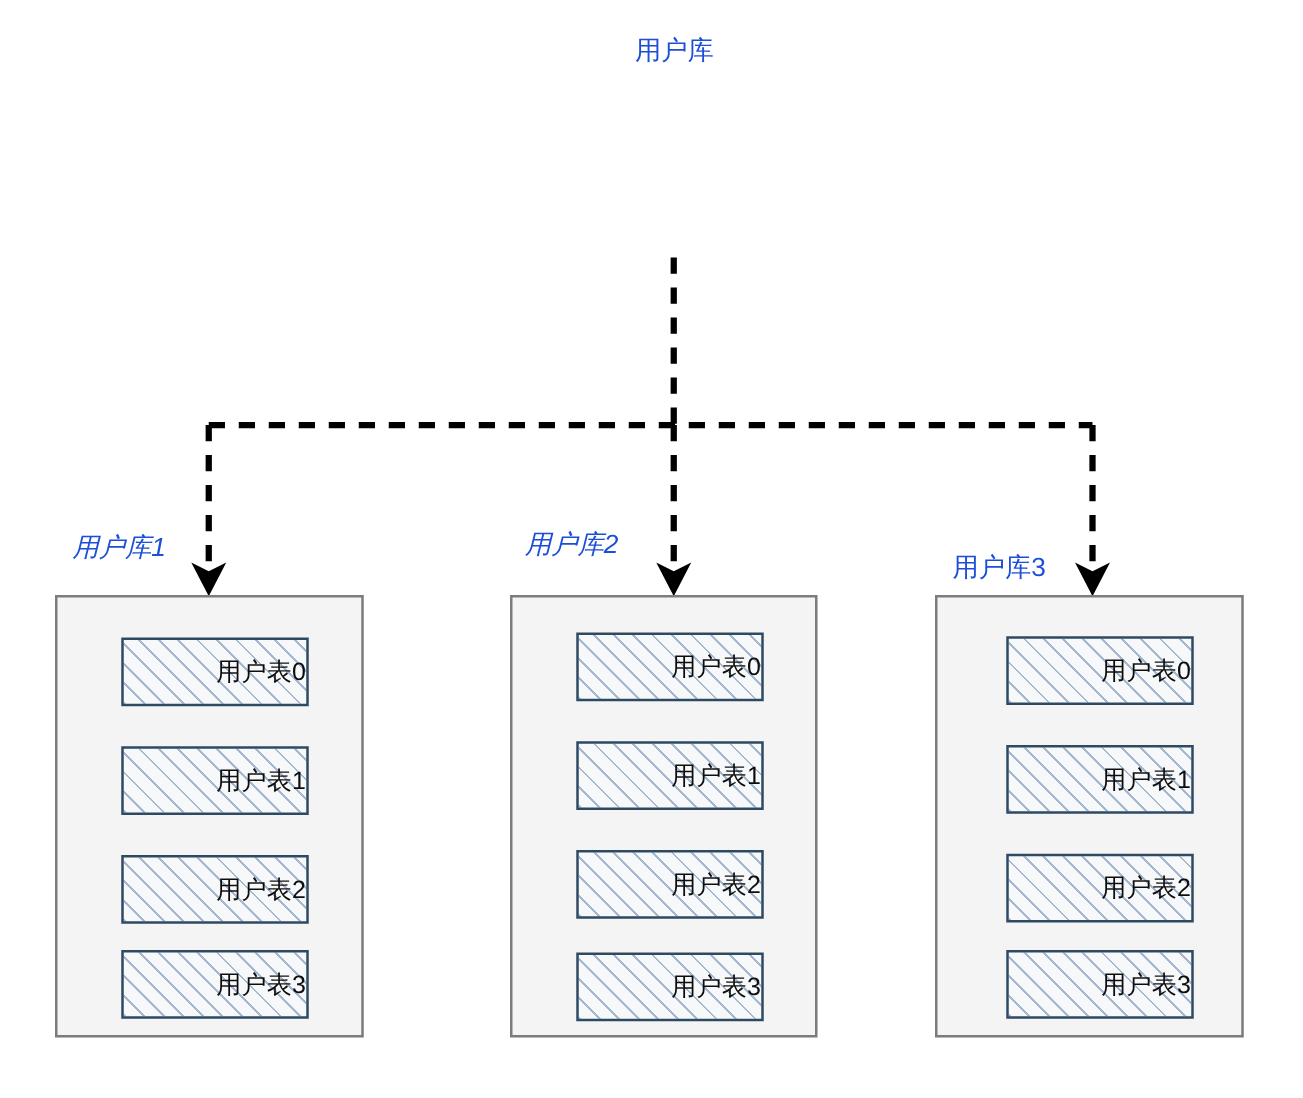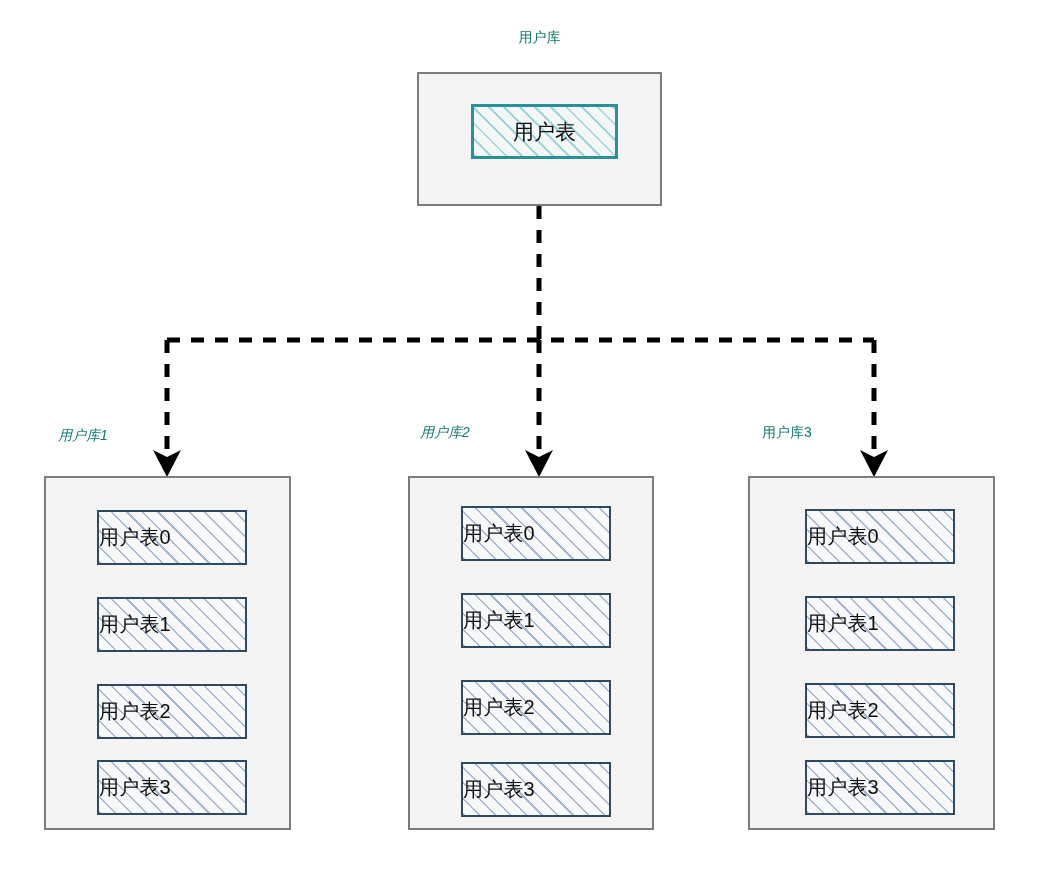--- a/index.html
+++ b/index.html
@@ -22,22 +22,22 @@
   .db-container {
     position: absolute;
     background: #f4f4f4;
     border: 2px solid #7c7c7c;
     box-sizing: border-box;
   }
 
   
   .db-caption {
     position: absolute;
-    font-size: 14px;
-    color: #0f766e;
+    font-size: 21px;
+    color: #1d4ed8;
     white-space: nowrap;
     line-height: 1;
   }
   .db-caption.centered {
     text-align: center;
   }
 
   
   .tbl {
     position: absolute;
@@ -46,21 +46,21 @@
     background-color: #f7f8f9;
     background-image: repeating-linear-gradient(
       45deg,
       rgba(160,180,204,0.95) 0px,
       rgba(160,180,204,0.95) 1.6px,
       rgba(0,0,0,0) 1.6px,
       rgba(0,0,0,0) 11px
     );
     display: flex;
     align-items: center;
-    justify-content: flex-start;
+    justify-content: flex-end;
     font-size: 20px;
     color: #0d0d0d;
   }
   .tbl .tbl-label {
     position: relative;
     z-index: 2;
     letter-spacing: 0.2px;
   }
 
   
@@ -109,25 +109,20 @@
 
     <path d="M539,340 L539,458" fill="none" stroke="#000000" stroke-width="5" stroke-dasharray="13,11" stroke-linecap="butt"></path>
     <polygon points="539,477 525,450 539,457 553,450" fill="#000000"></polygon>
 
     <path d="M874,340 L874,458" fill="none" stroke="#000000" stroke-width="5" stroke-dasharray="13,11" stroke-linecap="butt"></path>
     <polygon points="874,477 860,450 874,457 888,450" fill="#000000"></polygon>
   </svg>
 
   <div class="db-caption centered" style="left:417px; top:30px; width:245px;">用户库</div>
 
-  <div class="db-container" style="left:417px; top:72px; width:245px; height:134px;">
-    <div class="tbl-root" style="left:52px; top:30px; width:147px; height:55px;">
-      <span class="tbl-label">用户表</span>
-    </div>
-  </div>
 
   <div class="db-caption" style="left:58px; top:428px;font-style:italic;">用户库1</div>
 
   <div class="db-container" style="left:44px; top:476px; width:247px; height:354px;">
     <div class="tbl" style="left:51px; top:32px; width:150px; height:55px;">
       <span class="tbl-label">用户表0</span>
     </div>
     <div class="tbl" style="left:51px; top:119px; width:150px; height:55px;">
       <span class="tbl-label">用户表1</span>
     </div>
@@ -149,21 +144,21 @@
       <span class="tbl-label">用户表1</span>
     </div>
     <div class="tbl" style="left:51px; top:202px; width:150px; height:55px;">
       <span class="tbl-label">用户表2</span>
     </div>
     <div class="tbl" style="left:51px; top:284px; width:150px; height:55px;">
       <span class="tbl-label">用户表3</span>
     </div>
   </div>
 
-  <div class="db-caption" style="left:762px; top:425px;">用户库3</div>
+  <div class="db-caption" style="left:762px; top:444px;">用户库3</div>
 
   <div class="db-container" style="left:748px; top:476px; width:247px; height:354px;">
     <div class="tbl" style="left:55px; top:31px; width:150px; height:55px;">
       <span class="tbl-label">用户表0</span>
     </div>
     <div class="tbl" style="left:55px; top:118px; width:150px; height:55px;">
       <span class="tbl-label">用户表1</span>
     </div>
     <div class="tbl" style="left:55px; top:205px; width:150px; height:55px;">
       <span class="tbl-label">用户表2</span>

